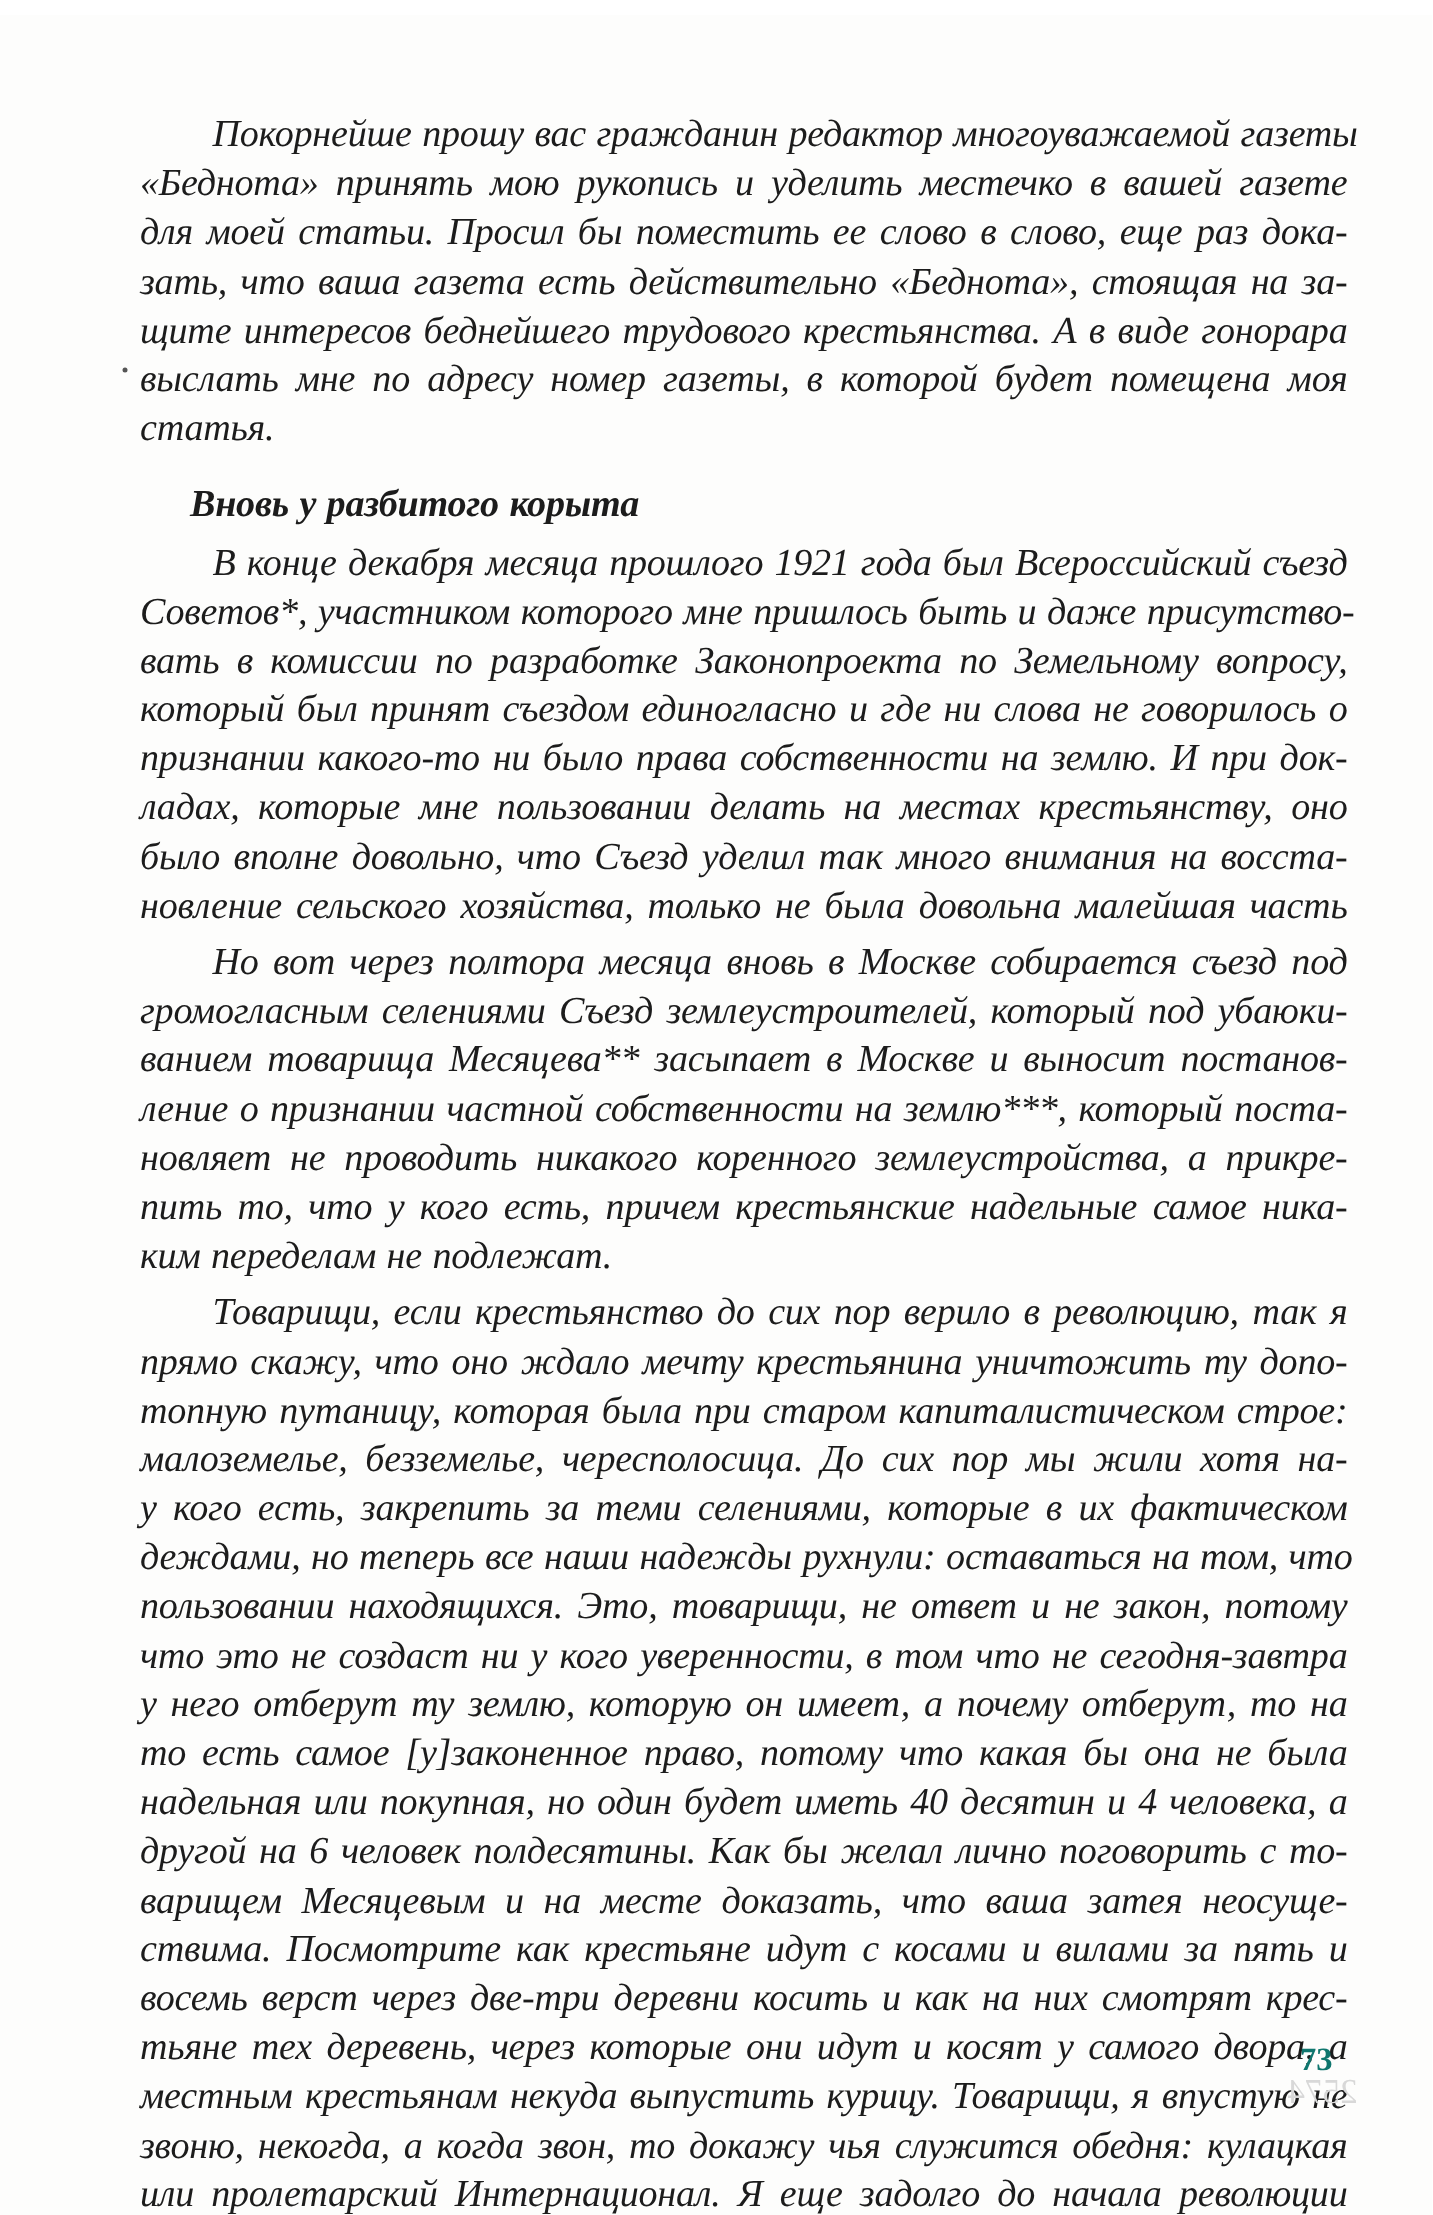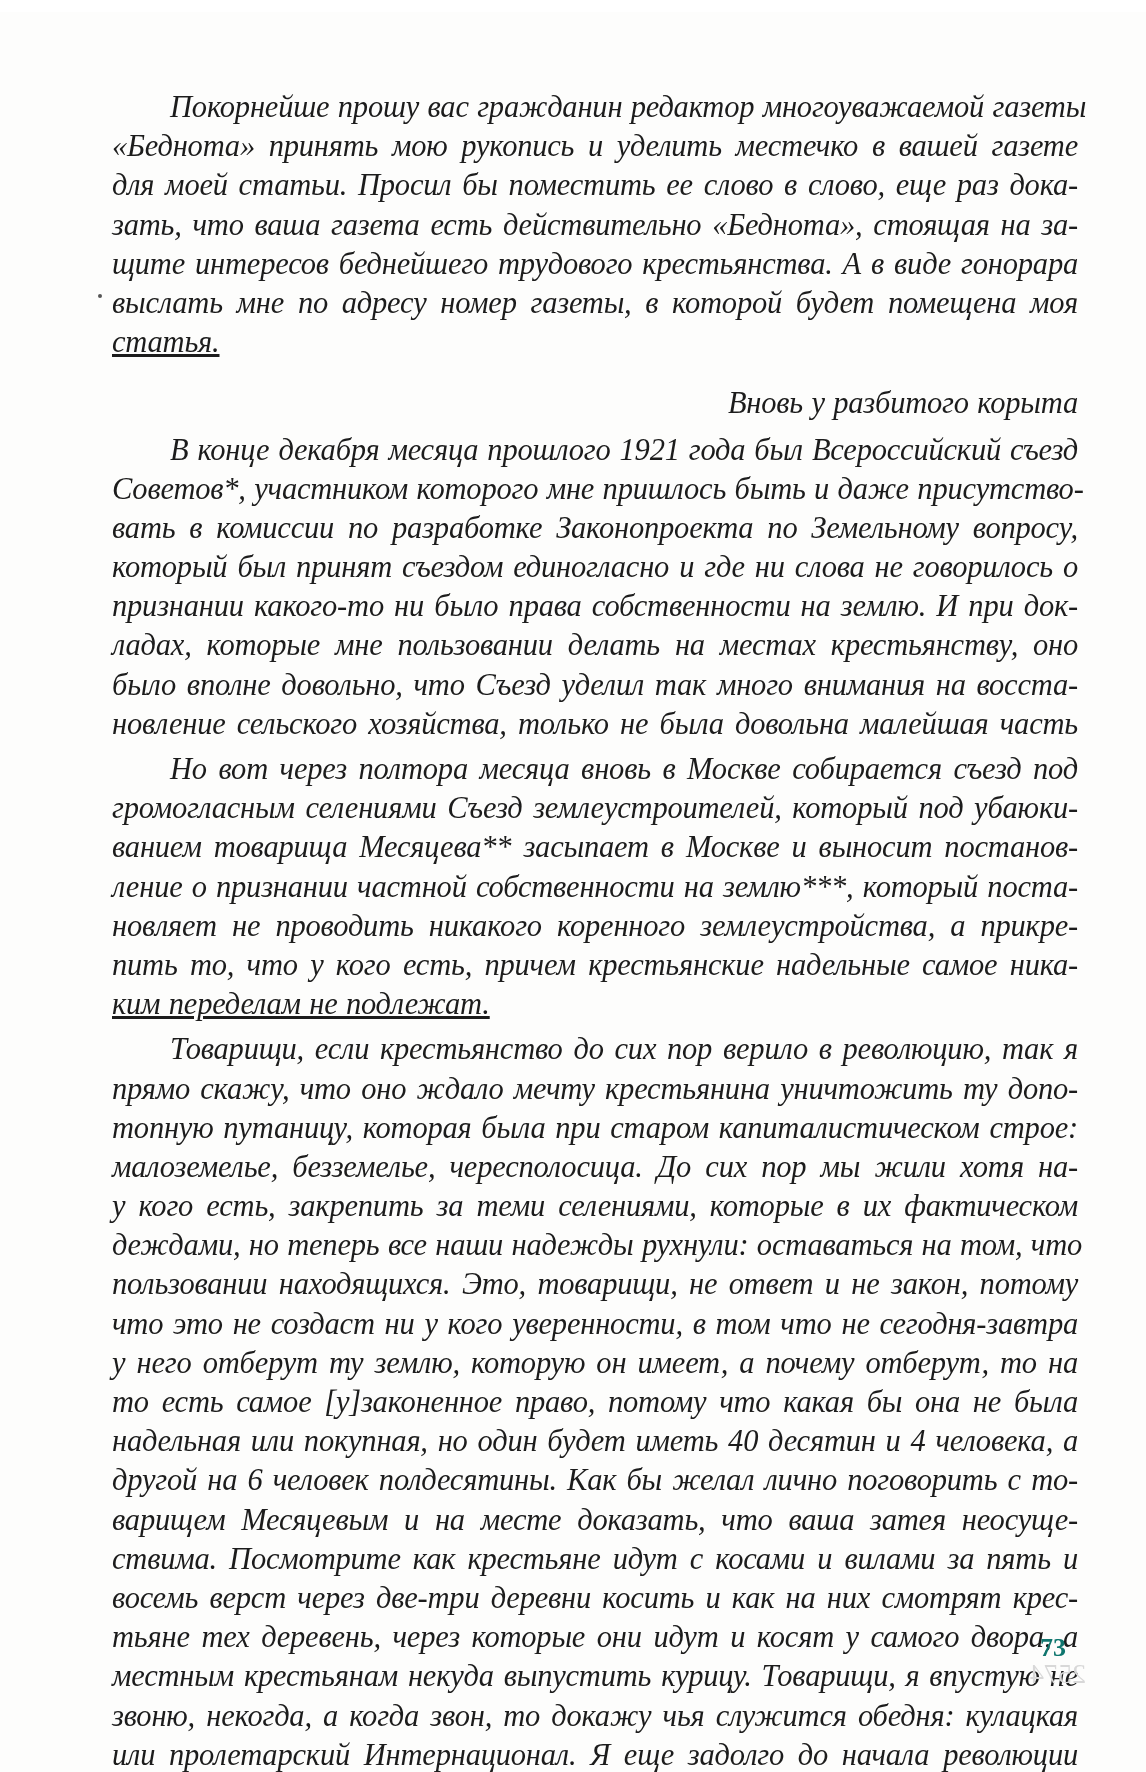--- a/index.html
+++ b/index.html
@@ -40,29 +40,28 @@
     }
     .line {
       display: block;
       text-align: justify;
       text-align-last: justify;
       white-space: nowrap;
       height: 39.2px;
     }
     .line.last {
       text-align-last: left;
-      text-decoration: underline;
     }
     .line.indent {
       padding-left: 58px;
     }
     .heading {
       display: block;
-      text-align: right;
-      font-weight: normal;
+      text-align: left;
+      font-weight: bold;
       font-style: italic;
       height: 39.2px;
       margin: 22px 0 7px 0;
       padding-left: 40px;
     }
     .para-gap { height: 6px; }
     .page-number {
       position: absolute;
       left: 1040px;
       top: 1621px;

